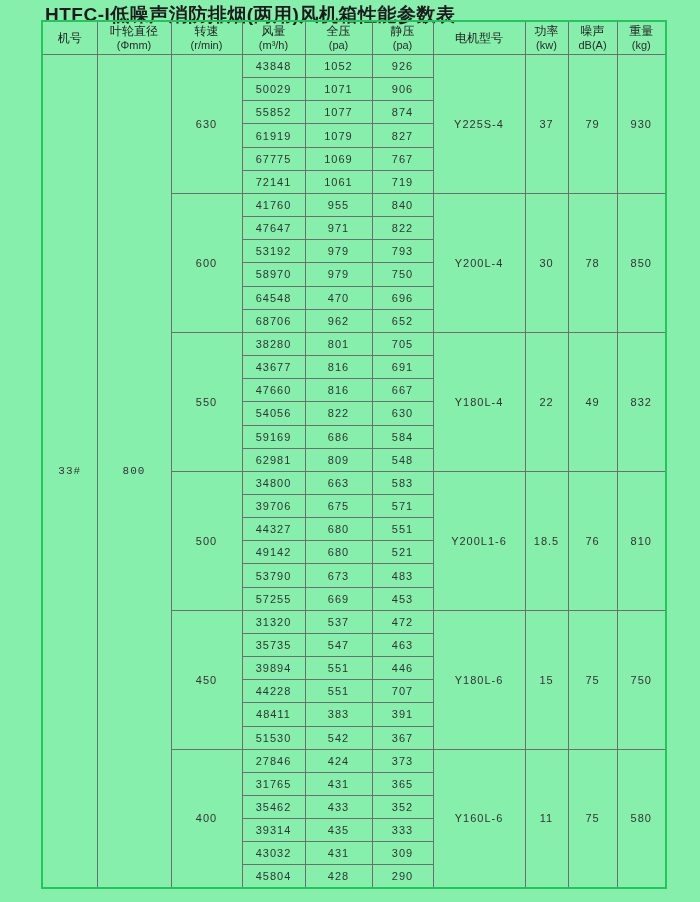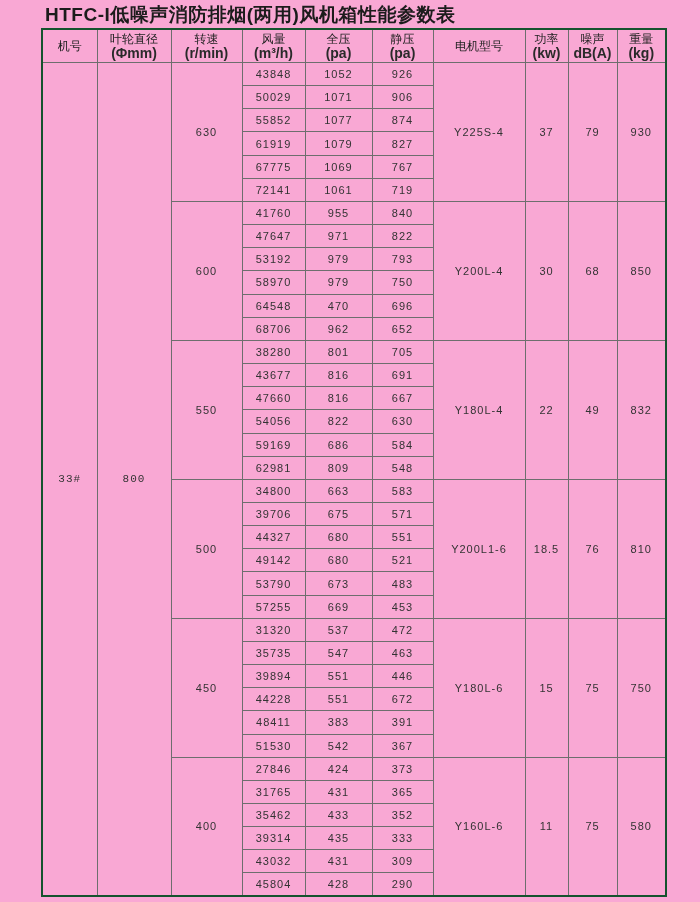--- a/index.html
+++ b/index.html
@@ -6,57 +6,57 @@
     margin: 0;
     padding: 0;
     background: #fbfbfa;
     font-family: "Liberation Sans", "DejaVu Sans", sans-serif;
     color: #2e2e2e;
   }
   .page {
     position: relative;
     width: 700px;
     height: 902px;
-    background: #f9a8d4;
+    background: #86efac;
     overflow: hidden;
   }
   .title {
     position: absolute;
     top: 2px;
     left: 45px;
     font-size: 19px;
     font-weight: bold;
     color: #1c1c1c;
     letter-spacing: 0.5px;
     white-space: nowrap;
   }
   table.spec {
     position: absolute;
-    top: 28px;
+    top: 20px;
     left: 41px;
     border-collapse: collapse;
     table-layout: fixed;
     width: 624px;
-    border: 2px solid #14532d;
+    border: 2px solid #22c55e;
   }
   table.spec th, table.spec td {
     border: 1px solid #6e6e6e;
     text-align: center;
     vertical-align: middle;
     padding: 0;
     overflow: hidden;
   }
   table.spec thead th {
     height: 32px;
     font-weight: normal;
     font-size: 12px;
     line-height: 14px;
     color: #222;
   }
-  .hdr-unit { font-size: 14px; color: #2a2a2a; font-weight: bold; }
+  .hdr-unit { font-size: 11px; color: #2a2a2a; }
   table.spec tbody tr { height: 23.17px; }
   table.spec tbody td {
     font-size: 11px;
     color: #333;
     letter-spacing: 1px;
   }
   td.cell-fan-no, td.cell-diameter { letter-spacing: 0.5px; font-family: Liberation Mono, monospace; }
   td.cell-motor { letter-spacing: 0.5px; }
 </style>
 </head>
@@ -161,21 +161,21 @@
           <td>1061</td>
           <td>719</td>
         </tr>
         <tr>
           <td rowspan="6">600</td>
           <td>41760</td>
           <td>955</td>
           <td>840</td>
           <td class="cell-motor" rowspan="6">Y200L-4</td>
           <td rowspan="6">30</td>
-          <td rowspan="6">68</td>
+          <td rowspan="6">78</td>
           <td rowspan="6">850</td>
         </tr>
         <tr>
           <td>47647</td>
           <td>971</td>
           <td>822</td>
         </tr>
         <tr>
           <td>53192</td>
           <td>979</td>
@@ -282,21 +282,21 @@
           <td>463</td>
         </tr>
         <tr>
           <td>39894</td>
           <td>551</td>
           <td>446</td>
         </tr>
         <tr>
           <td>44228</td>
           <td>551</td>
-          <td>672</td>
+          <td>707</td>
         </tr>
         <tr>
           <td>48411</td>
           <td>383</td>
           <td>391</td>
         </tr>
         <tr>
           <td>51530</td>
           <td>542</td>
           <td>367</td>

